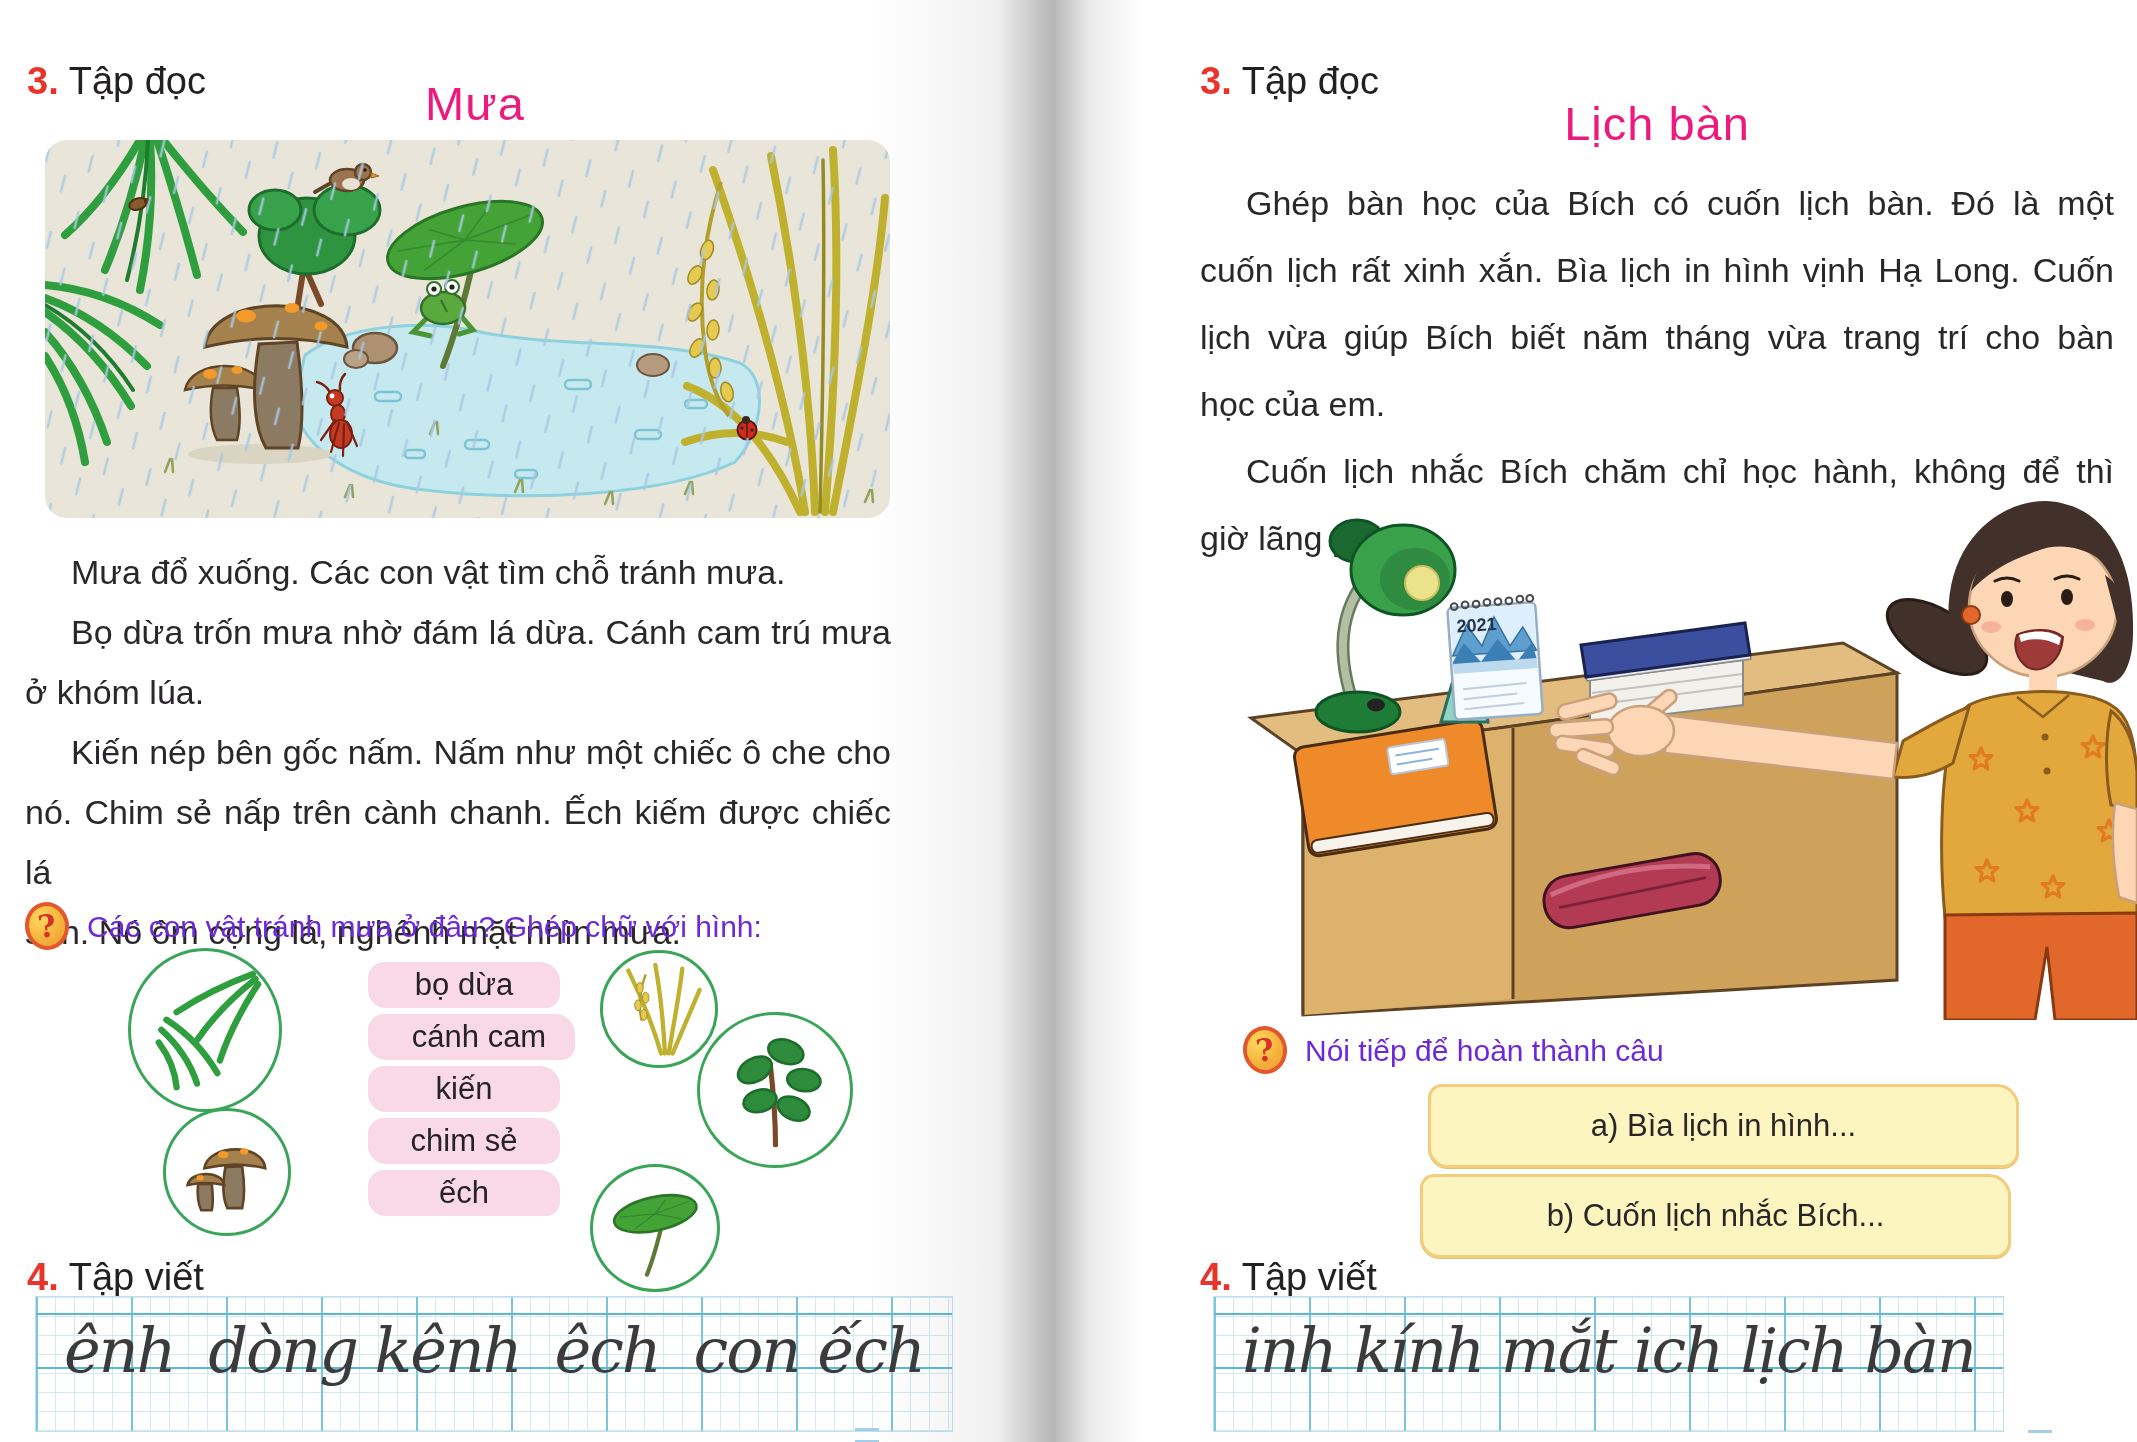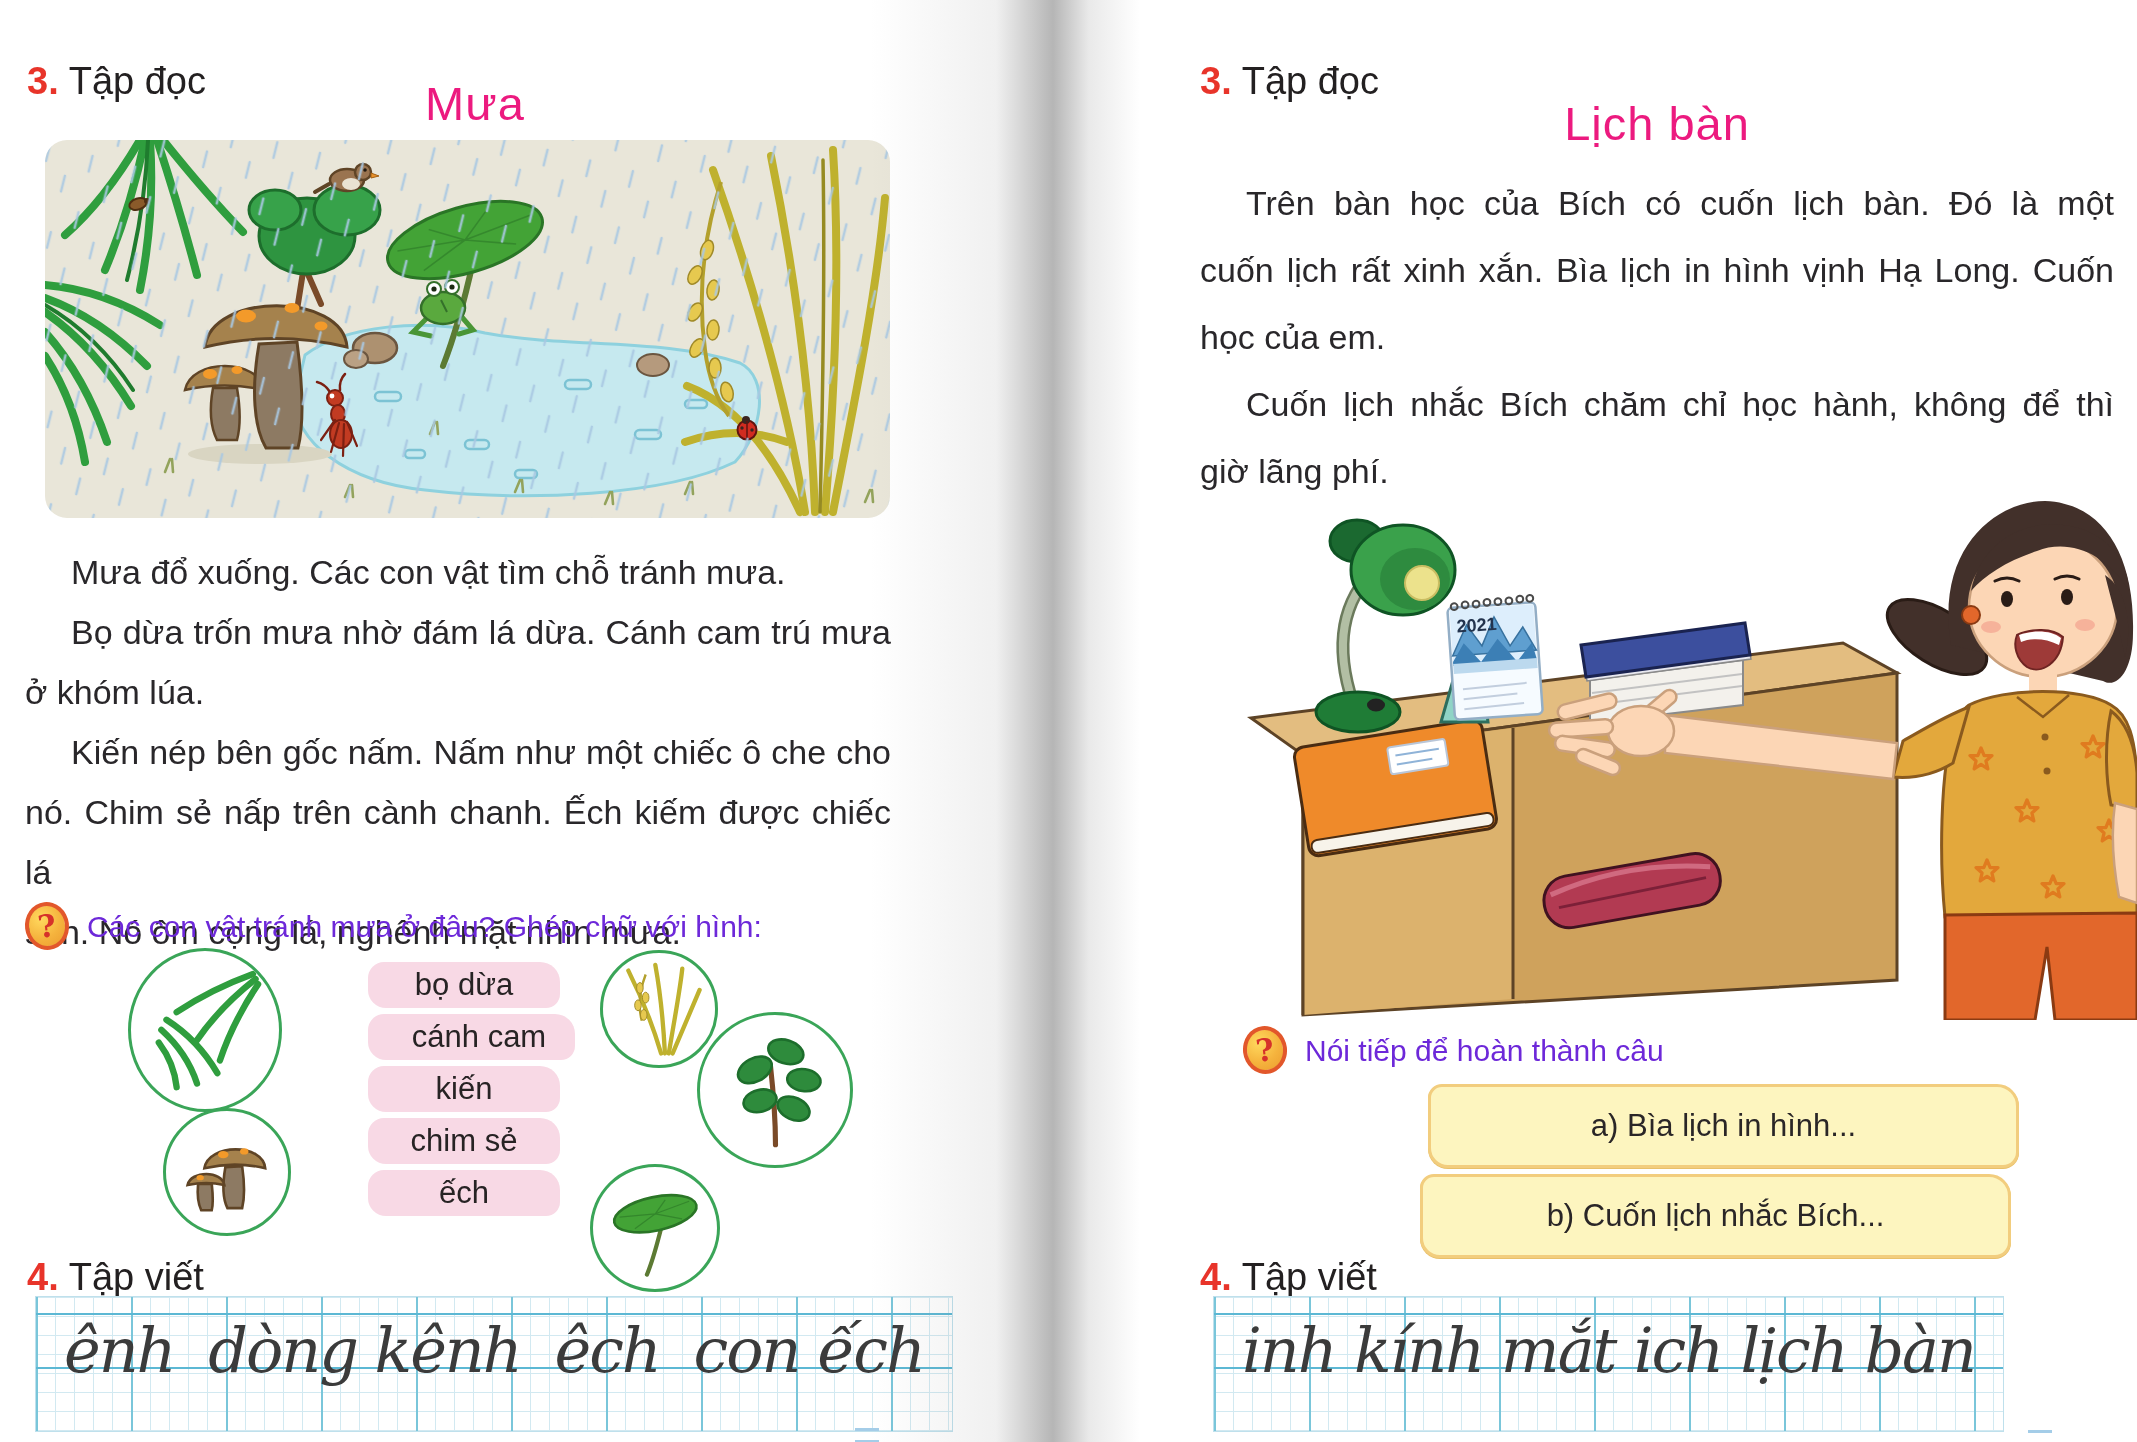--- a/index.html
+++ b/index.html
@@ -328,22 +328,23 @@
   <div class="pgmark" style="left:2028px;top:1430px;"></div>
 
   <div class="sec-head" style="left:1200px;top:60px;">
     <span class="sec-num">3.</span><span class="sec-label">Tập đọc</span>
   </div>
 
   <div class="page-title" style="left:1200px;top:96px;width:914px;">Lịch bàn</div>
 
   <div class="abs lh-right" style="left:1200px;top:170px;width:914px;">
     <div class="para lines">
-        <div>Trên bàn học của Bích có cuốn lịch bàn. Đó là một</div>
+        <div>Ghép bàn học của Bích có cuốn lịch bàn. Đó là một</div>
         <div>cuốn lịch rất xinh xắn. Bìa lịch in hình vịnh Hạ Long. Cuốn</div>
+        <div>lịch vừa giúp Bích biết năm tháng vừa trang trí cho bàn</div>
         <div>học của em.</div>
       </div>
     <div class="para lines">
         <div>Cuốn lịch nhắc Bích chăm chỉ học hành, không để thì</div>
         <div>giờ lãng phí.</div>
       </div>
   </div>
 
   <div class="illus" style="left:1245px;top:475px;width:892px;height:545px;">
     <svg viewBox="0 0 892 545" width="892" height="545">

